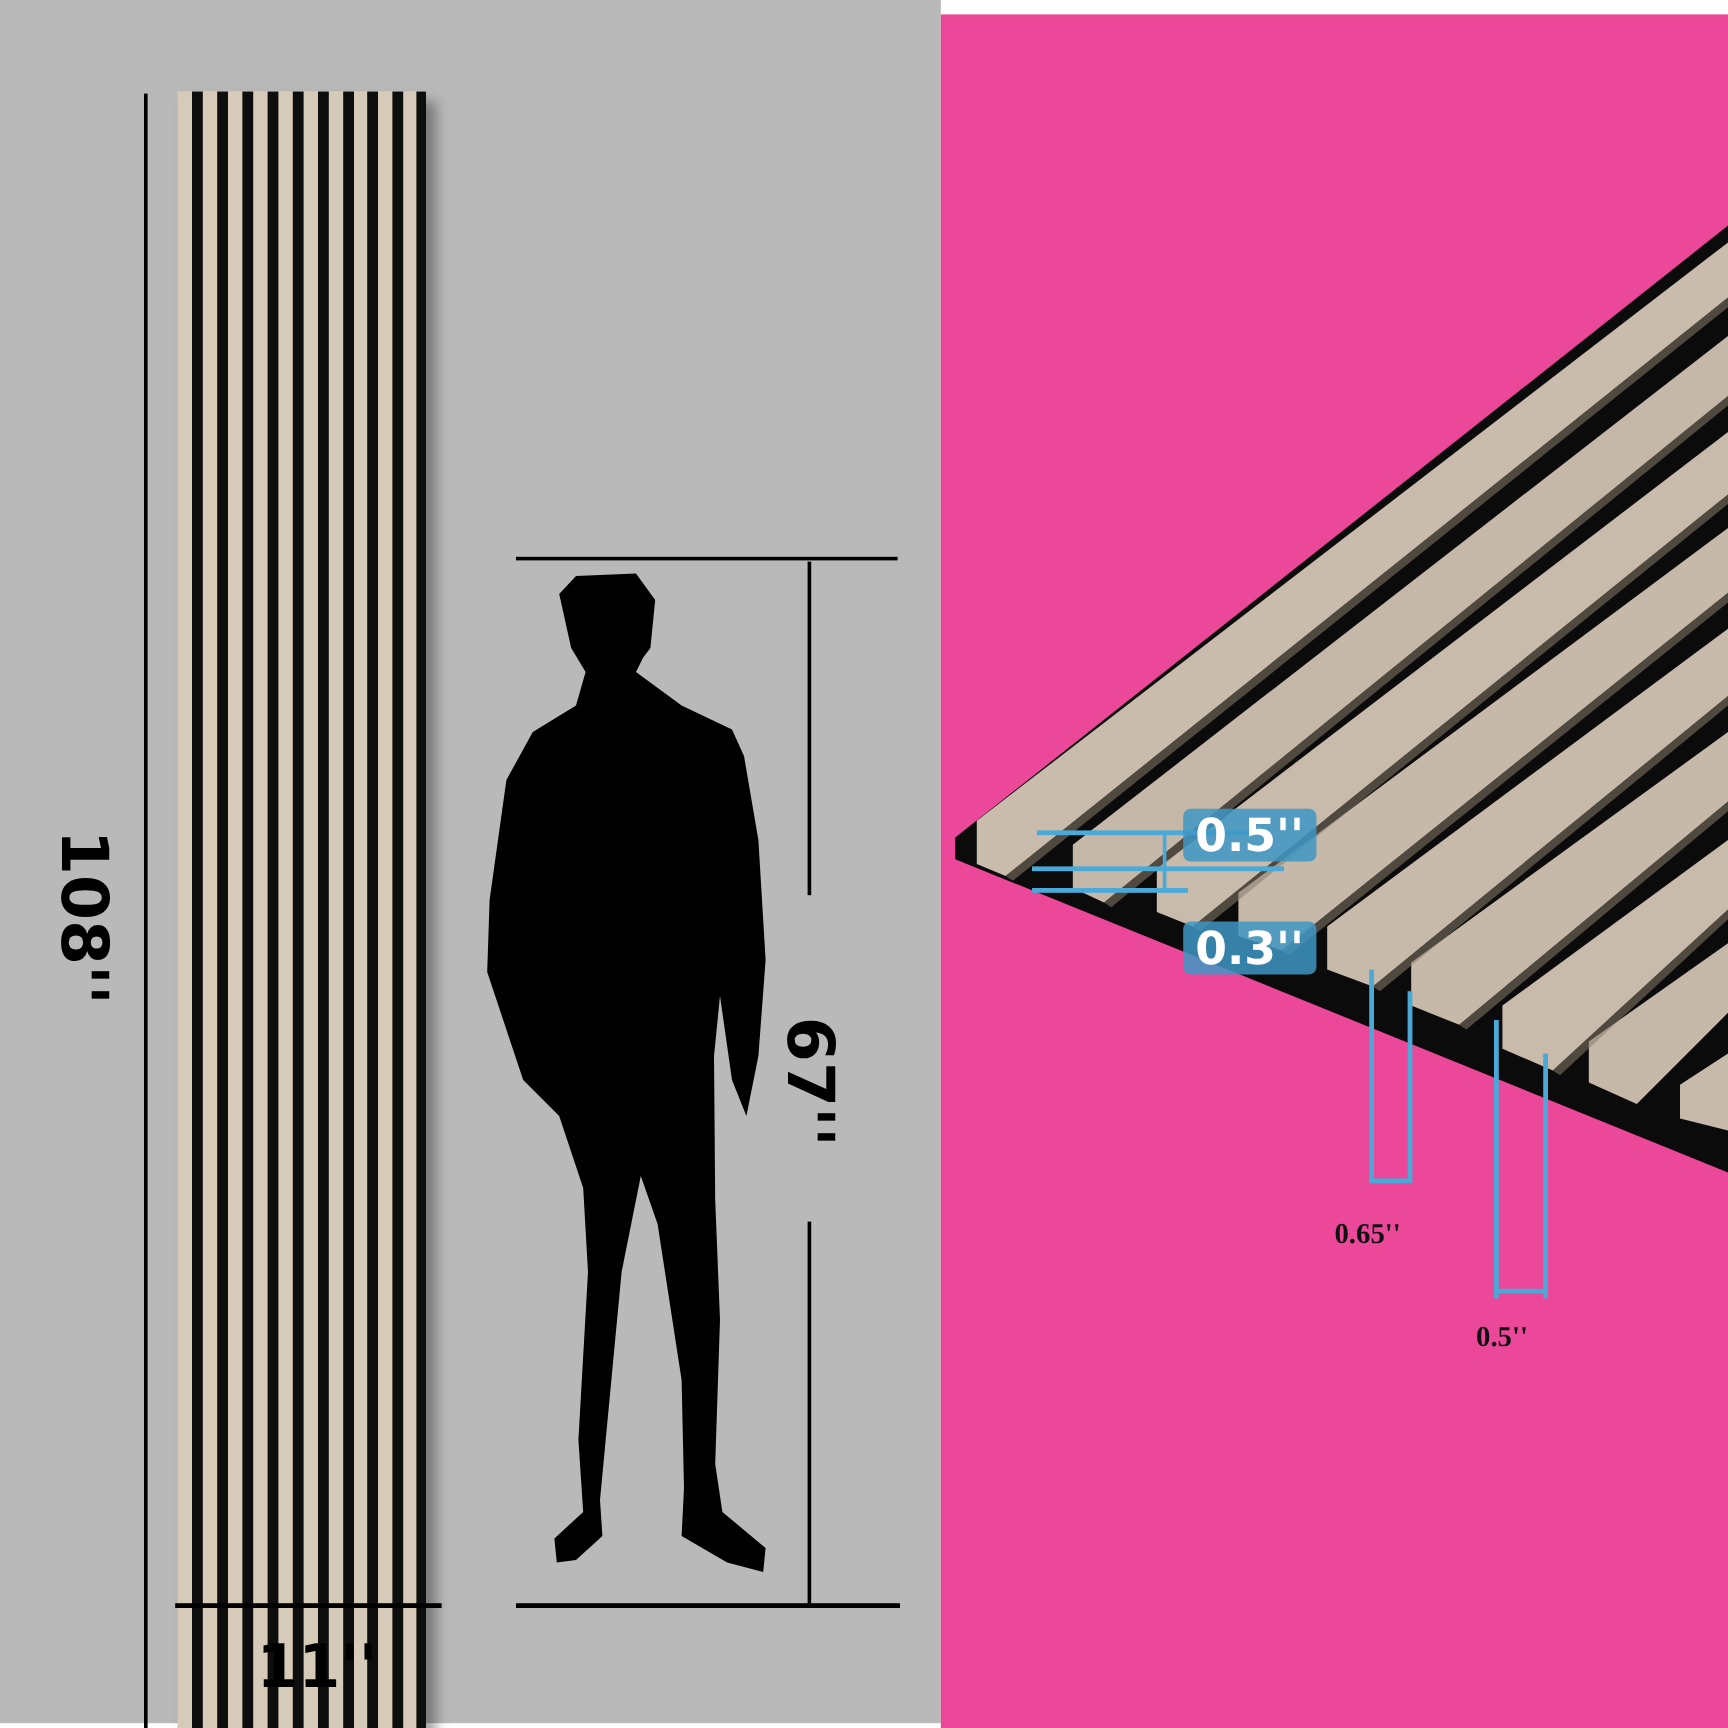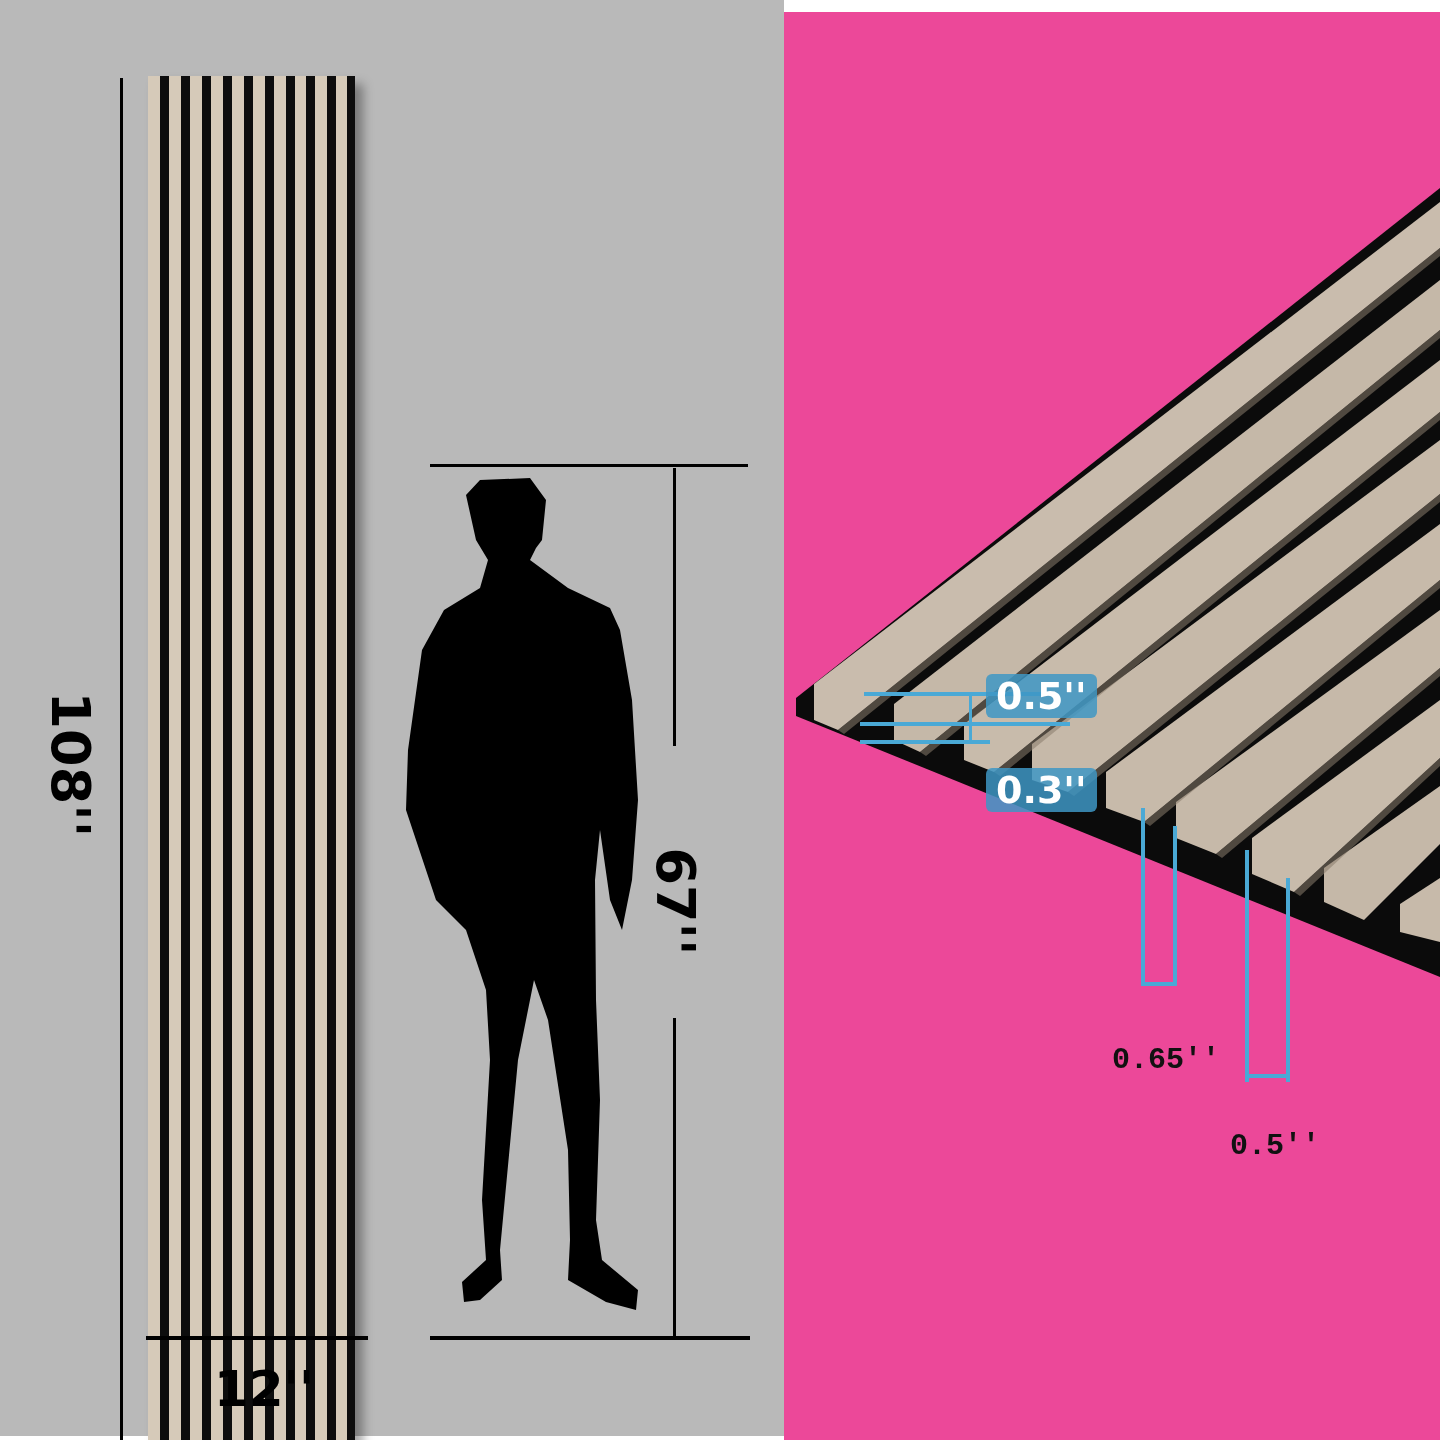--- a/index.html
+++ b/index.html
@@ -3,21 +3,21 @@
 <meta charset="utf-8">
 <style>
   html, body { margin:0; padding:0; }
   body { width:1440px; height:1440px; position:relative; overflow:hidden; background:#ffffff; font-family:"DejaVu Sans", sans-serif; }
   .left-panel { position:absolute; left:0; top:0; width:784px; height:1436px; background:#b9b9b9; }
   .panel-wrap { position:absolute; left:148px; top:76px; width:207px; height:1540px; overflow:hidden; box-shadow:8px 8px 10px rgba(0,0,0,0.35); background:#d2c6b6; }
   .label-big { position:absolute; font-weight:bold; color:#000; font-family:"DejaVu Sans", sans-serif; }
   .dimline { position:absolute; background:#000; }
   .bluebox { position:absolute; background:rgba(62,150,196,0.85); color:#fff; font-weight:bold; font-size:38px; border-radius:6px; padding:0 10px; line-height:44px; font-family:"DejaVu Sans", sans-serif; }
   .blue { position:absolute; background:#4aa9d6; }
-  .small-label { position:absolute; font-weight:bold; font-size:30px; color:#111; font-family:Liberation Mono, monospace;margin-top:27px; }
+  .small-label { position:absolute; font-weight:bold; font-size:24px; color:#111; font-family:Liberation Serif, serif; }
 </style>
 </head>
 <body>
 
 <div class="left-panel">
 
   <div class="dimline" style="left:120px;top:78px;width:3px;height:1540px;"></div>
   <div class="label-big" style="left:10px;top:720px;font-size:54px;transform:rotate(90deg);transform-origin:center;width:120px;text-align:center;">108''</div>
 
   <div class="panel-wrap" style="height:1544px;">
@@ -32,21 +32,21 @@
         <rect x="117" y="0" width="9" height="1544"></rect>
         <rect x="138" y="0" width="9" height="1544"></rect>
         <rect x="158" y="0" width="9" height="1544"></rect>
         <rect x="179" y="0" width="9" height="1544"></rect>
         <rect x="199" y="0" width="8" height="1544"></rect>
       </g>
     </svg>
   </div>
 
   <div class="dimline" style="left:146px;top:1336px;width:222px;height:4px;"></div>
-  <div class="label-big" style="left:214px;top:1360px;font-size:50px;">12''</div>
+  <div class="label-big" style="left:214px;top:1360px;font-size:50px;">11''</div>
 
   <svg style="position:absolute;left:400px;top:470px;" width="250" height="170" viewBox="0 0 250 170"></svg>
   <svg style="position:absolute;left:400px;top:470px;" width="260" height="170">
     
   </svg>
   <svg style="position:absolute;left:400px;top:460px;" width="260" height="880">
     <path fill="#000" d="
       M 66 35 L 80 20 L 130 18 L 146 40 L 142 80 L 136 88 L 130 100 L 168 128 L 210 148 L 220 170
       L 232 240 L 238 340 L 232 420 L 222 470 L 210 440 L 200 370 L 195 420
       L 196 540 L 200 640 L 196 760 L 202 800 L 238 830 L 236 850 L 206 842 L 168 820 L 170 780

